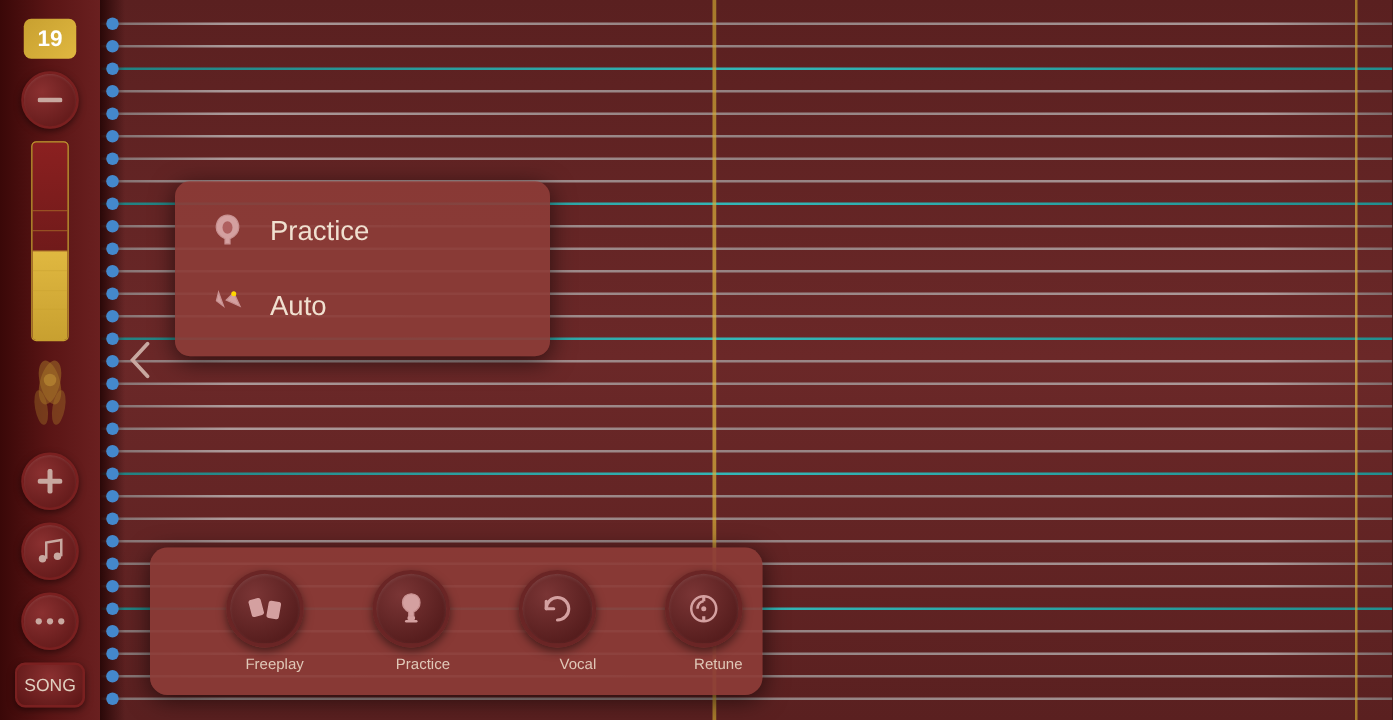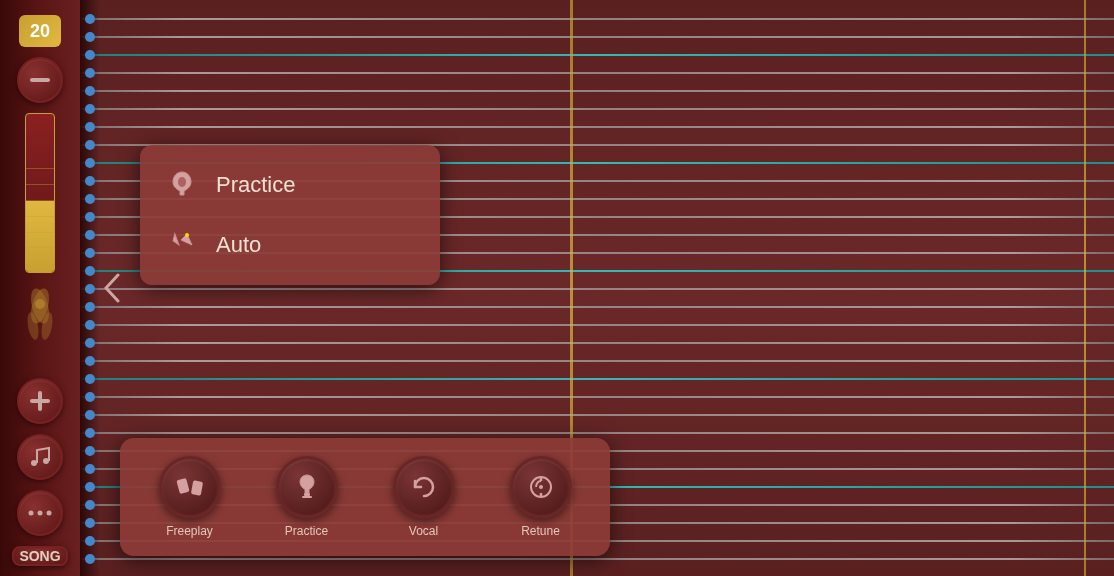--- a/index.html
+++ b/index.html
@@ -132,27 +132,27 @@
       top: 0;
     }
 
     .plus-btn {
       margin-top: auto;
       margin-bottom: 10px;
     }
 
     .song-btn {
       width: 56px;
-      height: 20px;
+      height: 36px;
       border-radius: 8px;
       background: radial-gradient(ellipse at 50% 30%, #8a3030, #5a1515);
       border: 2px solid #7a2020;
       color: #e0d0c0;
       font-size: 14px;
-      font-weight: bold;
+      font-weight: normal;
       display: flex;
       align-items: center;
       justify-content: center;
       cursor: pointer;
       margin-bottom: 10px;
       box-shadow: 0 2px 6px rgba(0,0,0,0.5);
     }
 
     
     .mode-menu {
@@ -201,21 +201,21 @@
 
     .toolbar-grid {
       display: grid;
       grid-template-columns: repeat(4, 1fr);
       gap: 16px 10px;
     }
 
     .toolbar-item {
       display: flex;
       flex-direction: column;
-      align-items: center;
+      align-items: flex-end;
       cursor: pointer;
     }
 
     .toolbar-btn {
       width: 62px;
       height: 62px;
       border-radius: 50%;
       background: radial-gradient(circle at 35% 30%, #7a3535, #4a1515);
       border: 3px solid #6a2525;
       display: flex;
@@ -319,21 +319,21 @@
     <div style="position:absolute;left:5px;top:518px;width:10px;height:10px;background:#4488cc;border-radius:50%;"></div>
     <div style="position:absolute;left:5px;top:536px;width:10px;height:10px;background:#4488cc;border-radius:50%;"></div>
     <div style="position:absolute;left:5px;top:554px;width:10px;height:10px;background:#4488cc;border-radius:50%;"></div>
   </div>
 
   <div class="bridge-line" style="left:490px"></div>
   <div class="bridge-line" style="left:1004px;width:2px;background:linear-gradient(to bottom,#c8a030,#e0b840,#c8a030)"></div>
 </div>
 
 <div class="left-sidebar">
-  <div class="number-badge">20</div>
+  <div class="number-badge">19</div>
 
   <div class="sidebar-btn minus-btn">
     <svg width="20" height="4" viewBox="0 0 20 4">
       <rect width="20" height="4" rx="2" fill="#c8a8a0"></rect>
     </svg>
   </div>
 
   <div class="volume-slider">
     <div class="volume-fill"></div>
     <div class="volume-tick" style="bottom:65%"></div>

